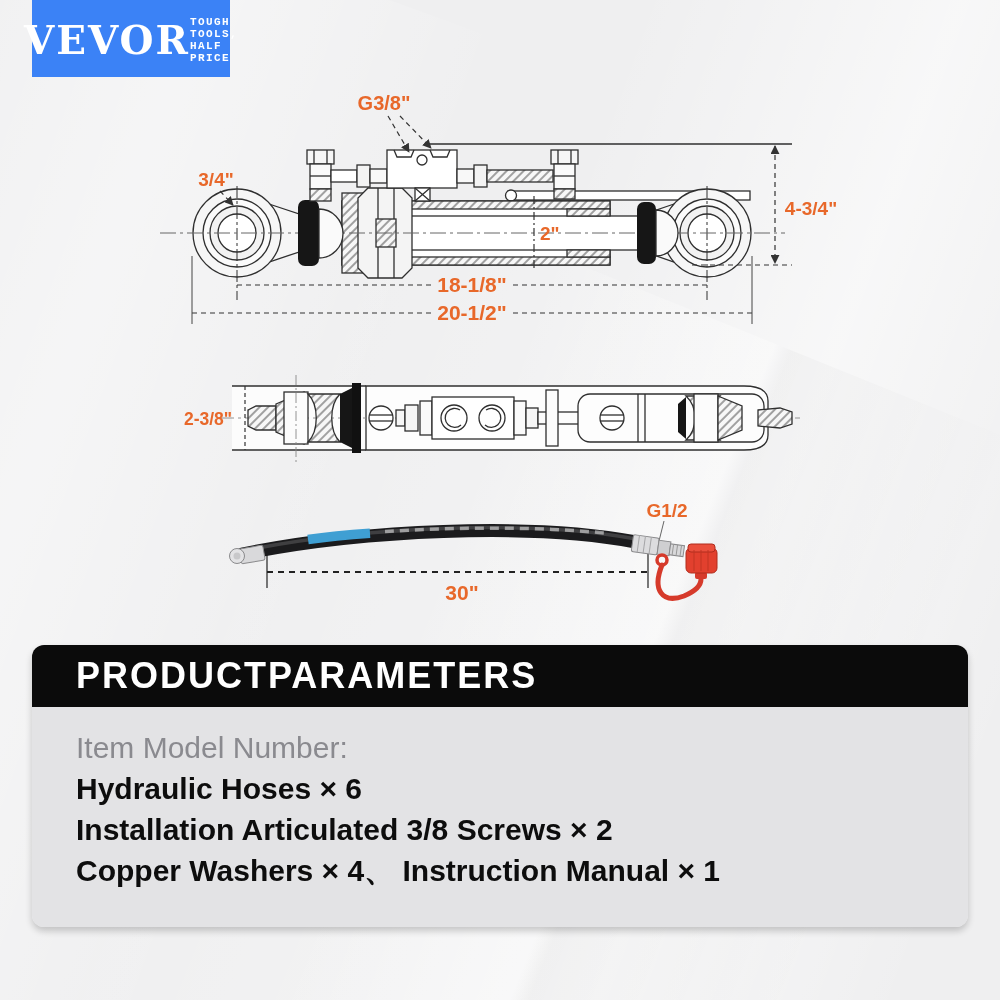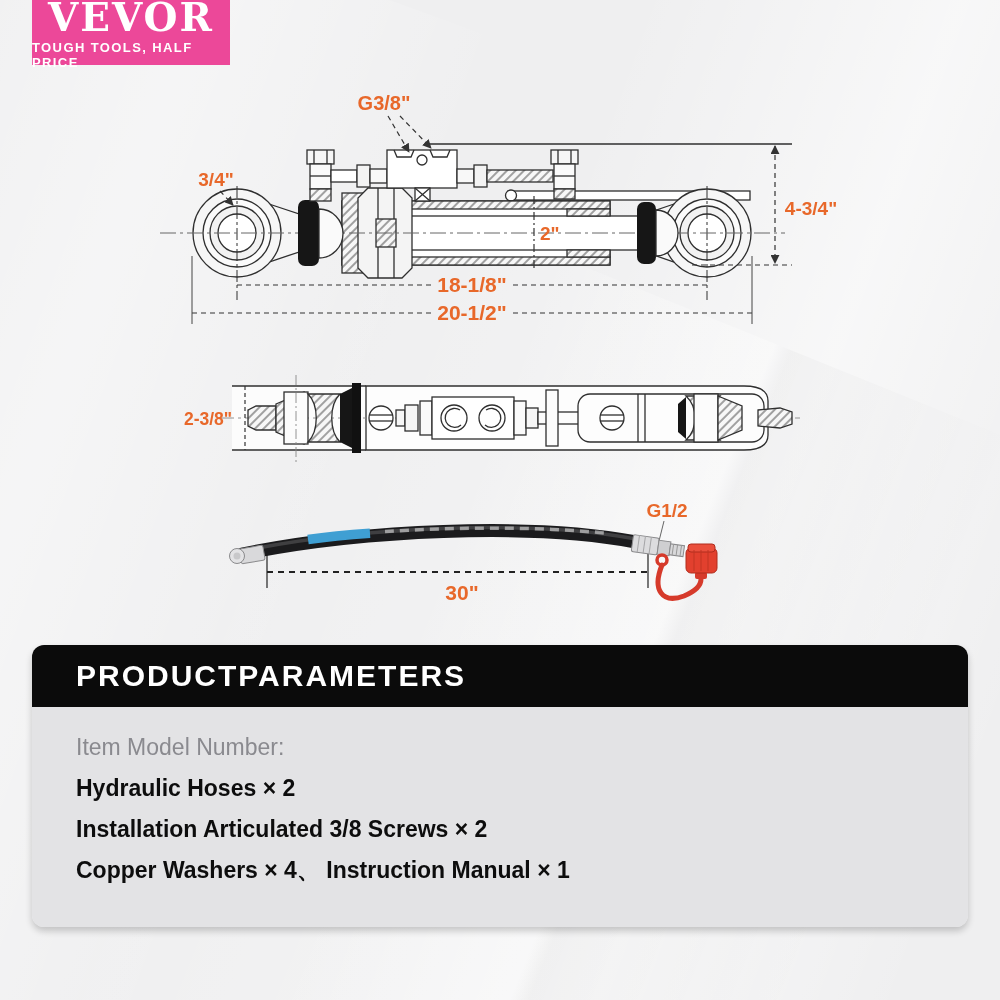--- a/index.html
+++ b/index.html
@@ -10,40 +10,40 @@
   }
   .streak{position:absolute;pointer-events:none;}
   .streak.s1{top:-250px;left:480px;width:760px;height:1500px;transform:rotate(20deg);
     background:linear-gradient(to right, rgba(255,255,255,0) 0%, rgba(255,255,255,.55) 40%, rgba(255,255,255,0) 78%);}
   .streak.s2{top:-100px;left:-300px;width:600px;height:1300px;transform:rotate(20deg);
     background:linear-gradient(to right, rgba(255,255,255,0) 0%, rgba(255,255,255,.4) 50%, rgba(255,255,255,0) 100%);}
   .streak.s3{top:300px;left:100px;width:900px;height:1200px;transform:rotate(22deg);
     background:linear-gradient(to right, rgba(255,255,255,0) 0%, rgba(255,255,255,.30) 50%, rgba(0,0,0,.025) 52%, rgba(255,255,255,0) 80%);}
 
   
-  .logo{position:absolute;left:32px;top:0;width:198px;height:65px;background:#ec4899;
-    display:flex;flex-direction:column;align-items:center;justify-content:center;}
+  .logo{position:absolute;left:32px;top:0;width:198px;height:77px;background:#3b82f6;
+    display:flex;flex-direction:row;align-items:center;justify-content:center;}
   .logo .word{font-family:"DejaVu Serif", serif;font-weight:bold;color:#fff;font-size:39px;
     letter-spacing:2px;line-height:40px;margin-top:2px;}
-  .logo .tag{color:#fff;font-size:13px;letter-spacing:1.4px;font-weight:bold;margin-top:3px;}
+  .logo .tag{color:#fff;font-size:11px;letter-spacing:1.4px;font-weight:bold;margin-top:3px;font-family:Liberation Mono, monospace;}
 
   svg{position:absolute;overflow:visible;}
   svg text{font-family:"Liberation Sans", sans-serif;font-weight:bold;fill:#E8682A;}
   .lines{stroke:#2f2f2f;stroke-width:1.3;fill:none;}
   .dim-line{stroke:#333;stroke-width:1.2;fill:none;}
 
   
   .panel{position:absolute;left:32px;top:645px;width:936px;height:282px;border-radius:12px;
     box-shadow:0 4px 7px rgba(0,0,0,.20);}
   .panel-header{height:62px;background:#0b0b0b;border-radius:12px 12px 0 0;
     display:flex;align-items:center;padding-left:44px;box-sizing:border-box;}
-  .panel-title{color:#fff;font-size:30px;font-weight:bold;letter-spacing:2px;}
+  .panel-title{color:#fff;font-size:36px;font-weight:bold;letter-spacing:2px;}
   .panel-body{height:220px;background:#e3e3e5;border-radius:0 0 12px 12px;
     padding:20px 0 0 44px;box-sizing:border-box;}
-  .param-row{display:flex;gap:18px;font-size:23px;line-height:41px;}
+  .param-row{display:flex;gap:18px;font-size:30px;line-height:41px;}
   .param-label{color:#8a8a8f;white-space:nowrap;}
   .param-value{color:#0d0d0d;font-weight:bold;white-space:nowrap;}
   .param-multi div{color:#0d0d0d;font-weight:bold;white-space:nowrap;line-height:41px;}
 </style>
 </head>
 <body>
 
 <div class="streak s1"></div>
 <div class="streak s2"></div>
 <div class="streak s3"></div>
@@ -258,19 +258,19 @@
     <span class="panel-title">PRODUCTPARAMETERS</span>
   </div>
   <div class="panel-body">
     <div class="param-row">
       <span class="param-label">Item Model Number:</span>
     </div>
     <div class="param-row">
     </div>
     <div class="param-row">
       <span class="param-multi">
-        <div>Hydraulic Hoses × 2</div>
+        <div>Hydraulic Hoses × 6</div>
         <div>Installation Articulated 3/8 Screws × 2</div>
         <div>Copper Washers × 4、 Instruction Manual × 1</div>
       </span>
     </div>
   </div>
 </div>
 
 </body></html>

